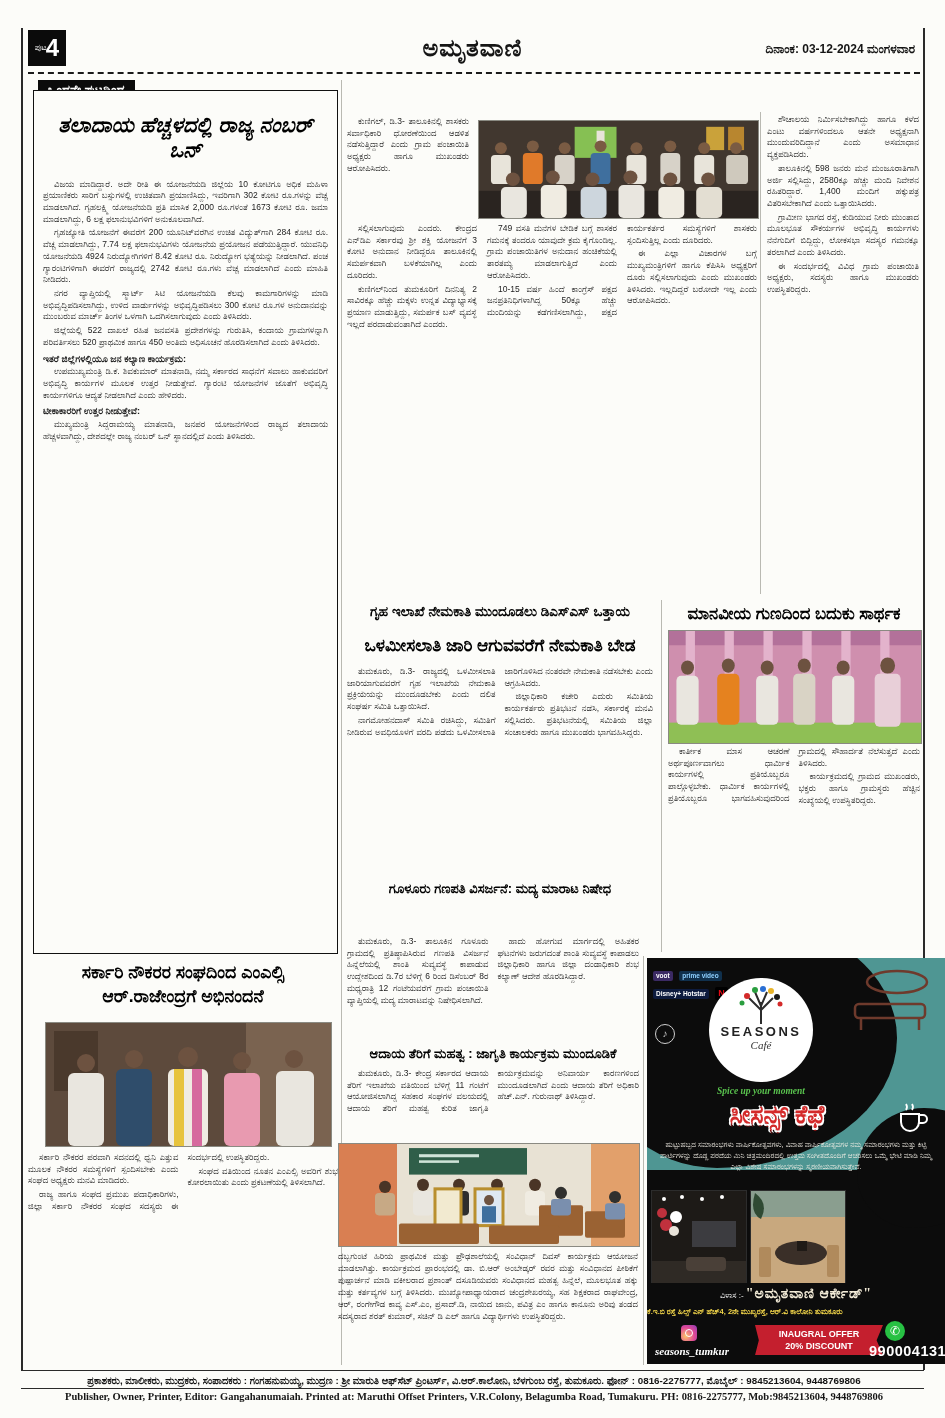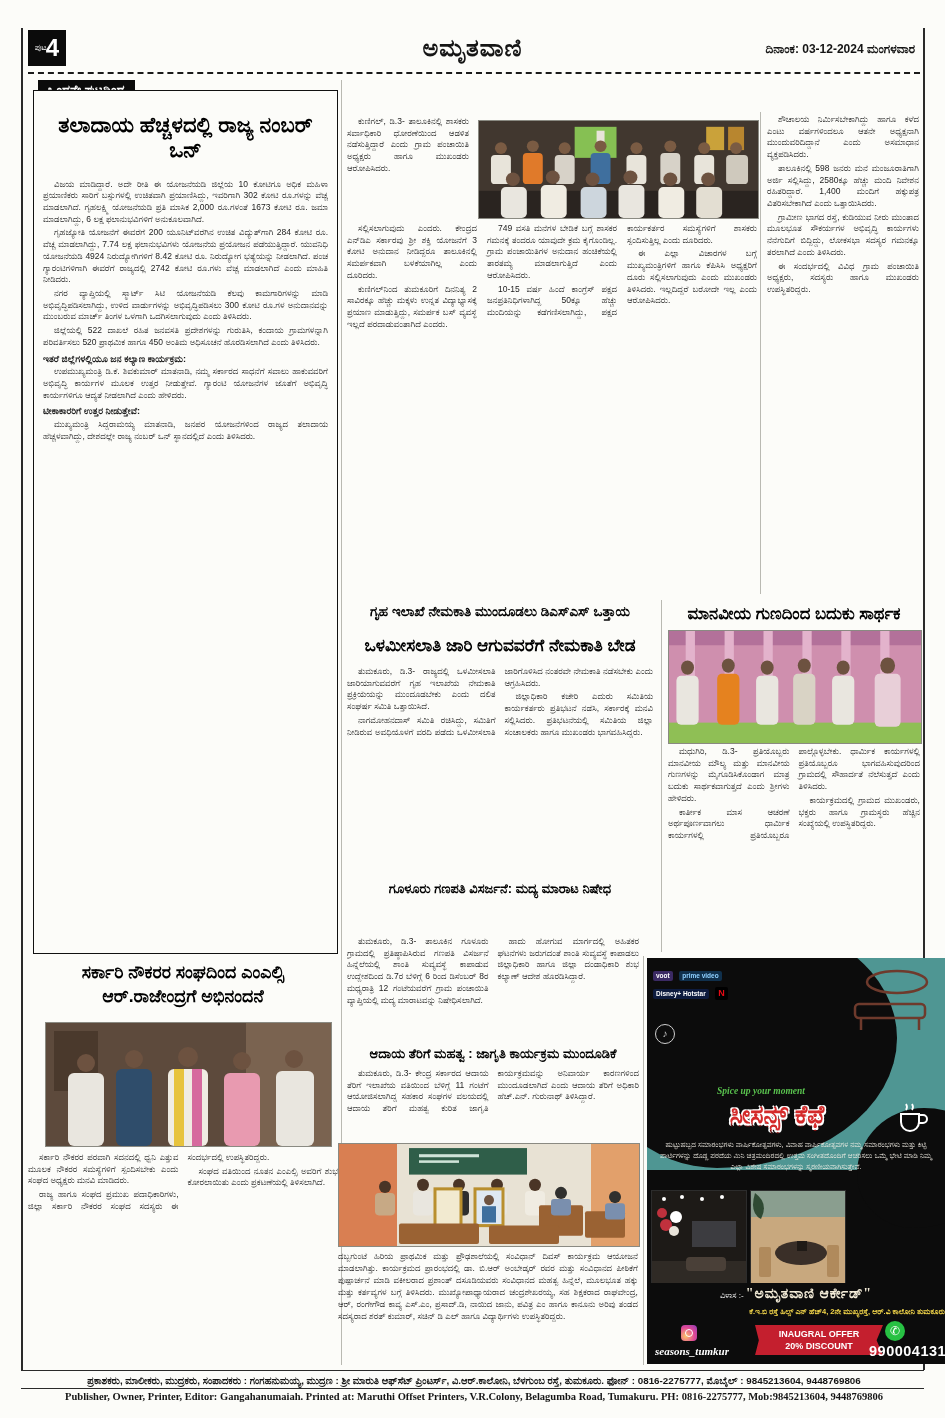--- a/index.html
+++ b/index.html
@@ -44,21 +44,21 @@
      text-shadow:-1.5px -1.5px 0 #fff,1.5px -1.5px 0 #fff,-1.5px 1.5px 0 #fff,1.5px 1.5px 0 #fff,0 2.5px 0 #7d1111;}
   .ad-kn-body{position:absolute;color:#f3efe6;font-size:7.3px;line-height:1.5;text-align:center;}
   .ad-thumbs{position:absolute;display:flex;gap:3px;}
   .ad-thumb{border:1px solid #2c2c2c;overflow:hidden;}
   .script-lines{position:absolute;text-align:center;font-family:"Liberation Serif",serif;
      font-style:italic;font-weight:bold;color:#5ab4ee;font-size:11px;line-height:1.45;}
   .yellow-bar{position:absolute;background:#f6d90a;color:#d41f1f;font-weight:bold;font-size:11.5px;
      display:flex;align-items:center;justify-content:center;}
   .addr1{position:absolute;color:#fff;text-align:center;font-size:8px;}
   .addr1 b{font-size:14px;letter-spacing:1px;color:#f3ecd8;font-family:"Liberation Serif",serif;}
-  .addr2{position:absolute;color:#f3d64a;text-align:right;font-size:7.5px;font-weight:bold;}
+  .addr2{position:absolute;color:#f3d64a;text-align:left;font-size:7.5px;font-weight:bold;}
   .ig-badge{position:absolute;width:16px;height:16px;border-radius:4px;
      background:radial-gradient(circle at 30% 70%,#fdc468,#df4996 55%,#8a3ab9);}
   .ig-badge::after{content:"";position:absolute;left:4px;top:4px;width:6px;height:6px;
      border:1.5px solid #fff;border-radius:50%;}
   .ig-handle{position:absolute;color:#fff;font-family:"Liberation Serif",serif;font-style:italic;
      font-weight:bold;font-size:11px;}
   .ribbon{position:absolute;background:#c41f2e;color:#fff;text-align:center;font-weight:bold;
      clip-path:polygon(0 0,100% 0,95% 50%,100% 100%,0 100%,3% 50%);padding:3px 14px;}
   .wa{position:absolute;width:20px;height:20px;border-radius:50%;background:#27c143;color:#fff;
      display:flex;align-items:center;justify-content:center;font-size:12px;}
@@ -85,21 +85,21 @@
 
   <div class="abs vline" style="left:21px;top:28px;height:1342px;"></div>
   <div class="abs vline" style="left:923px;top:28px;height:1342px;"></div>
   <div class="abs colrule" style="left:341px;top:80px;height:1285px;"></div>
   <div class="abs colrule" style="left:760px;top:112px;height:482px;"></div>
   <div class="abs colrule" style="left:661px;top:600px;height:352px;"></div>
   <div class="abs colrule" style="left:643px;top:956px;height:409px;"></div>
 
   <div class="abs kicker-bar" style="left:38px;top:80px;height:21px;">ಒಂದನೇ ಪುಟದಿಂದ</div>
   <div class="abs leadbox" style="left:33px;top:90px;width:303px;height:862px;">
-    <h1 class="hl" style="font-size:21px;margin:22px 8px 10px;">ತಲಾದಾಯ ಹೆಚ್ಚಳದಲ್ಲಿ ರಾಜ್ಯ ನಂಬರ್ ಒನ್</h1>
+    <h1 class="hl" style="font-size:21px;margin:22px 8px 10px;font-style:italic;">ತಲಾದಾಯ ಹೆಚ್ಚಳದಲ್ಲಿ ರಾಜ್ಯ ನಂಬರ್ ಒನ್</h1>
     <div class="bt" style="margin:16px 9px;height:760px;">
       <p>ವಿಜಯ ಮಾಡಿದ್ದಾರೆ. ಅದೇ ರೀತಿ ಈ ಯೋಜನೆಯಡಿ ಜಿಲ್ಲೆಯ 10 ಕೋಟಿಗೂ ಅಧಿಕ ಮಹಿಳಾ ಪ್ರಯಾಣಿಕರು ಸಾರಿಗೆ ಬಸ್ಸುಗಳಲ್ಲಿ ಉಚಿತವಾಗಿ ಪ್ರಯಾಣಿಸಿದ್ದು, ಇವರಿಗಾಗಿ 302 ಕೋಟಿ ರೂ.ಗಳನ್ನು ವೆಚ್ಚ ಮಾಡಲಾಗಿದೆ. ಗೃಹಲಕ್ಷ್ಮಿ ಯೋಜನೆಯಡಿ ಪ್ರತಿ ಮಾಸಿಕ 2,000 ರೂ.ಗಳಂತೆ 1673 ಕೋಟಿ ರೂ. ಜಮಾ ಮಾಡಲಾಗಿದ್ದು, 6 ಲಕ್ಷ ಫಲಾನುಭವಿಗಳಿಗೆ ಅನುಕೂಲವಾಗಿದೆ.</p>
       <p>ಗೃಹಜ್ಯೋತಿ ಯೋಜನೆಗೆ ಈವರೆಗೆ 200 ಯೂನಿಟ್‌ವರೆಗಿನ ಉಚಿತ ವಿದ್ಯುತ್‌ಗಾಗಿ 284 ಕೋಟಿ ರೂ. ವೆಚ್ಚ ಮಾಡಲಾಗಿದ್ದು, 7.74 ಲಕ್ಷ ಫಲಾನುಭವಿಗಳು ಯೋಜನೆಯ ಪ್ರಯೋಜನ ಪಡೆಯುತ್ತಿದ್ದಾರೆ. ಯುವನಿಧಿ ಯೋಜನೆಯಡಿ 4924 ನಿರುದ್ಯೋಗಿಗಳಿಗೆ 8.42 ಕೋಟಿ ರೂ. ನಿರುದ್ಯೋಗ ಭತ್ಯೆಯನ್ನು ನೀಡಲಾಗಿದೆ. ಪಂಚ ಗ್ಯಾರಂಟಿಗಳಿಗಾಗಿ ಈವರೆಗೆ ರಾಜ್ಯದಲ್ಲಿ 2742 ಕೋಟಿ ರೂ.ಗಳು ವೆಚ್ಚ ಮಾಡಲಾಗಿದೆ ಎಂದು ಮಾಹಿತಿ ನೀಡಿದರು.</p>
       <p>ನಗರ ವ್ಯಾಪ್ತಿಯಲ್ಲಿ ಸ್ಮಾರ್ಟ್ ಸಿಟಿ ಯೋಜನೆಯಡಿ ಕೆಲವು ಕಾಮಗಾರಿಗಳನ್ನು ಮಾಡಿ ಅಭಿವೃದ್ಧಿಪಡಿಸಲಾಗಿದ್ದು, ಉಳಿದ ವಾರ್ಡುಗಳನ್ನು ಅಭಿವೃದ್ಧಿಪಡಿಸಲು 300 ಕೋಟಿ ರೂ.ಗಳ ಅನುದಾನವನ್ನು ಮುಂಬರುವ ಮಾರ್ಚ್ ತಿಂಗಳ ಒಳಗಾಗಿ ಒದಗಿಸಲಾಗುವುದು ಎಂದು ತಿಳಿಸಿದರು.</p>
       <p>ಜಿಲ್ಲೆಯಲ್ಲಿ 522 ದಾಖಲೆ ರಹಿತ ಜನವಸತಿ ಪ್ರದೇಶಗಳನ್ನು ಗುರುತಿಸಿ, ಕಂದಾಯ ಗ್ರಾಮಗಳನ್ನಾಗಿ ಪರಿವರ್ತಿಸಲು 520 ಪ್ರಾಥಮಿಕ ಹಾಗೂ 450 ಅಂತಿಮ ಅಧಿಸೂಚನೆ ಹೊರಡಿಸಲಾಗಿದೆ ಎಂದು ತಿಳಿಸಿದರು.</p>
       <p class="sh">ಇತರೆ ಜಿಲ್ಲೆಗಳಲ್ಲಿಯೂ ಜನ ಕಲ್ಯಾಣ ಕಾರ್ಯಕ್ರಮ:</p>
       <p>ಉಪಮುಖ್ಯಮಂತ್ರಿ ಡಿ.ಕೆ. ಶಿವಕುಮಾರ್ ಮಾತನಾಡಿ, ನಮ್ಮ ಸರ್ಕಾರದ ಸಾಧನೆಗೆ ಸವಾಲು ಹಾಕುವವರಿಗೆ ಅಭಿವೃದ್ಧಿ ಕಾರ್ಯಗಳ ಮೂಲಕ ಉತ್ತರ ನೀಡುತ್ತೇವೆ. ಗ್ಯಾರಂಟಿ ಯೋಜನೆಗಳ ಜೊತೆಗೆ ಅಭಿವೃದ್ಧಿ ಕಾರ್ಯಗಳಿಗೂ ಆದ್ಯತೆ ನೀಡಲಾಗಿದೆ ಎಂದು ಹೇಳಿದರು.</p>
       <p class="sh">ಟೀಕಾಕಾರರಿಗೆ ಉತ್ತರ ನೀಡುತ್ತೇವೆ:</p>
       <p>ಮುಖ್ಯಮಂತ್ರಿ ಸಿದ್ದರಾಮಯ್ಯ ಮಾತನಾಡಿ, ಜನಪರ ಯೋಜನೆಗಳಿಂದ ರಾಜ್ಯದ ತಲಾದಾಯ ಹೆಚ್ಚಳವಾಗಿದ್ದು, ದೇಶದಲ್ಲೇ ರಾಜ್ಯ ನಂಬರ್ ಒನ್ ಸ್ಥಾನದಲ್ಲಿದೆ ಎಂದು ತಿಳಿಸಿದರು.</p>
     </div>
@@ -196,21 +196,20 @@
         </g>
       <rect x="8" y="44" width="24" height="48" rx="5" fill="#e9e6df"></rect>
       <rect x="52" y="42" width="24" height="50" rx="5" fill="#e5821f"></rect>
       <rect x="94" y="44" width="24" height="48" rx="5" fill="#e9e6df"></rect>
       <rect x="134" y="42" width="24" height="50" rx="5" fill="#d9d3c5"></rect>
       <rect x="176" y="44" width="24" height="48" rx="5" fill="#e9e6df"></rect>
       <rect x="222" y="42" width="28" height="52" rx="5" fill="#e8cfd8"></rect>
     </svg>
   </div>
   <div class="abs bt cols2" style="left:668px;top:746px;width:252px;height:208px;">
-    <p>ಮಧುಗಿರಿ, ಡಿ.3- ಪ್ರತಿಯೊಬ್ಬರು ಮಾನವೀಯ ಮೌಲ್ಯ ಮತ್ತು ಮಾನವೀಯ ಗುಣಗಳನ್ನು ಮೈಗೂಡಿಸಿಕೊಂಡಾಗ ಮಾತ್ರ ಬದುಕು ಸಾರ್ಥಕವಾಗುತ್ತದೆ ಎಂದು ಶ್ರೀಗಳು ಹೇಳಿದರು.</p>
     <p>ಕಾರ್ತೀಕ ಮಾಸ ಆಚರಣೆ ಅರ್ಥಪೂರ್ಣವಾಗಲು ಧಾರ್ಮಿಕ ಕಾರ್ಯಗಳಲ್ಲಿ ಪ್ರತಿಯೊಬ್ಬರೂ ಪಾಲ್ಗೊಳ್ಳಬೇಕು. ಧಾರ್ಮಿಕ ಕಾರ್ಯಗಳಲ್ಲಿ ಪ್ರತಿಯೊಬ್ಬರೂ ಭಾಗವಹಿಸುವುದರಿಂದ ಗ್ರಾಮದಲ್ಲಿ ಸೌಹಾರ್ದತೆ ನೆಲೆಸುತ್ತದೆ ಎಂದು ತಿಳಿಸಿದರು.</p>
     <p>ಕಾರ್ಯಕ್ರಮದಲ್ಲಿ ಗ್ರಾಮದ ಮುಖಂಡರು, ಭಕ್ತರು ಹಾಗೂ ಗ್ರಾಮಸ್ಥರು ಹೆಚ್ಚಿನ ಸಂಖ್ಯೆಯಲ್ಲಿ ಉಪಸ್ಥಿತರಿದ್ದರು.</p>
   </div>
 
   <h2 class="hl abs" style="left:345px;top:881px;width:310px;font-size:13px;">ಗೂಳೂರು ಗಣಪತಿ ವಿಸರ್ಜನೆ: ಮದ್ಯ ಮಾರಾಟ ನಿಷೇಧ</h2>
   <div class="abs bt cols2" style="left:347px;top:936px;width:292px;height:108px;">
     <p>ತುಮಕೂರು, ಡಿ.3- ತಾಲೂಕಿನ ಗೂಳೂರು ಗ್ರಾಮದಲ್ಲಿ ಪ್ರತಿಷ್ಠಾಪಿಸಿರುವ ಗಣಪತಿ ವಿಸರ್ಜನೆ ಹಿನ್ನೆಲೆಯಲ್ಲಿ ಶಾಂತಿ ಸುವ್ಯವಸ್ಥೆ ಕಾಪಾಡುವ ಉದ್ದೇಶದಿಂದ ಡಿ.7ರ ಬೆಳಿಗ್ಗೆ 6 ರಿಂದ ಡಿಸೆಂಬರ್ 8ರ ಮಧ್ಯರಾತ್ರಿ 12 ಗಂಟೆಯವರೆಗೆ ಗ್ರಾಮ ಪಂಚಾಯಿತಿ ವ್ಯಾಪ್ತಿಯಲ್ಲಿ ಮದ್ಯ ಮಾರಾಟವನ್ನು ನಿಷೇಧಿಸಲಾಗಿದೆ.</p>
     <p>ಹಾದು ಹೋಗುವ ಮಾರ್ಗದಲ್ಲಿ ಅಹಿತಕರ ಘಟನೆಗಳು ಜರುಗದಂತೆ ಶಾಂತಿ ಸುವ್ಯವಸ್ಥೆ ಕಾಪಾಡಲು ಜಿಲ್ಲಾಧಿಕಾರಿ ಹಾಗೂ ಜಿಲ್ಲಾ ದಂಡಾಧಿಕಾರಿ ಶುಭ ಕಲ್ಯಾಣ್ ಆದೇಶ ಹೊರಡಿಸಿದ್ದಾರೆ.</p>
   </div>
 
@@ -300,20 +299,36 @@
 
     <svg class="abs" style="left:190px;top:8px;width:100px;height:70px;" viewBox="0 0 100 70">
       <ellipse cx="60" cy="16" rx="30" ry="11" fill="none" stroke="#6e3a2c" stroke-width="2.5"></ellipse>
       <rect x="18" y="38" width="70" height="14" rx="4" fill="none" stroke="#6e3a2c" stroke-width="2.5"></rect>
       <line x1="24" y1="52" x2="24" y2="64" stroke="#6e3a2c" stroke-width="2.5"></line>
       <line x1="82" y1="52" x2="82" y2="64" stroke="#6e3a2c" stroke-width="2.5"></line>
     </svg>
 
     <div class="abs" style="left:8px;top:66px;width:18px;height:18px;border:1.5px solid #cfcfcf;border-radius:50%;color:#cfcfcf;font-size:10px;text-align:center;line-height:17px;">♪</div>
 
+    <div class="logo-circle" style="left:62px;top:20px;width:104px;height:104px;">
+      <svg style="position:absolute;left:24px;top:8px;" width="56" height="40" viewBox="0 0 56 40">
+        <path d="M28 38 L28 16 M28 24 L16 12 M28 24 L40 12 M28 20 L22 6 M28 20 L34 6" stroke="#2c2c2c" stroke-width="2" fill="none"></path>
+        <g>
+            <circle cx="14" cy="10" r="3" fill="#d42a2a"></circle>
+            <circle cx="22" cy="4" r="3" fill="#2a9e3f"></circle>
+            <circle cx="30" cy="3" r="3" fill="#2a6fd4"></circle>
+            <circle cx="38" cy="5" r="3" fill="#e8b42a"></circle>
+            <circle cx="44" cy="11" r="3" fill="#1b1b1b"></circle>
+            <circle cx="9" cy="17" r="2.5" fill="#2a9e3f"></circle>
+            <circle cx="47" cy="18" r="2.5" fill="#d42a2a"></circle>
+          </g>
+      </svg>
+      <div class="logo-word">SEASONS</div>
+      <div class="logo-cafe">Café</div>
+    </div>
     <div class="tagline" style="left:54px;top:128px;width:120px;">Spice up your moment</div>
 
     <div class="ad-kn-title" style="left:10px;top:142px;width:240px;">ಸೀಸನ್ಸ್ ಕೆಫೆ</div>
     <svg class="abs" style="left:248px;top:142px;" width="34" height="34" viewBox="0 0 34 34">
       <path d="M6 14 h18 v8 a9 9 0 0 1 -18 0 z" fill="none" stroke="#fff" stroke-width="2"></path>
       <path d="M24 15 h4 a4 4 0 0 1 0 8 h-4" fill="none" stroke="#fff" stroke-width="2"></path>
       <path d="M11 10 q2 -3 0 -6 M17 10 q2 -3 0 -6" stroke="#fff" stroke-width="1.8" fill="none"></path>
     </svg>
     <div class="ad-kn-body" style="left:8px;top:182px;width:282px;">ಹುಟ್ಟುಹಬ್ಬದ ಸಮಾರಂಭಗಳು ವಾರ್ಷಿಕೋತ್ಸವಗಳು, ವಿವಾಹ ವಾರ್ಷಿಕೋತ್ಸವಗಳ ನಮ್ಮ ಸಮಾರಂಭಗಳು ಮತ್ತು ಕಿಟ್ಟಿ ಪಾರ್ಟಿಗಳನ್ನು ದೊಡ್ಡ ಪರದೆಯ ಮಿನಿ ಚಿತ್ರಮಂದಿರದಲ್ಲಿ ಉತ್ತಮ ಸಂಗೀತದೊಂದಿಗೆ ಆಚರಿಸಲು ಒಮ್ಮೆ ಭೇಟಿ ಮಾಡಿ ನಿಮ್ಮ ಎಲ್ಲಾ ವಿಶೇಷ ಸಮಾರಂಭಗಳನ್ನು ಸ್ಮರಣೀಯವಾಗಿಸುತ್ತೇವೆ.</div>
 

